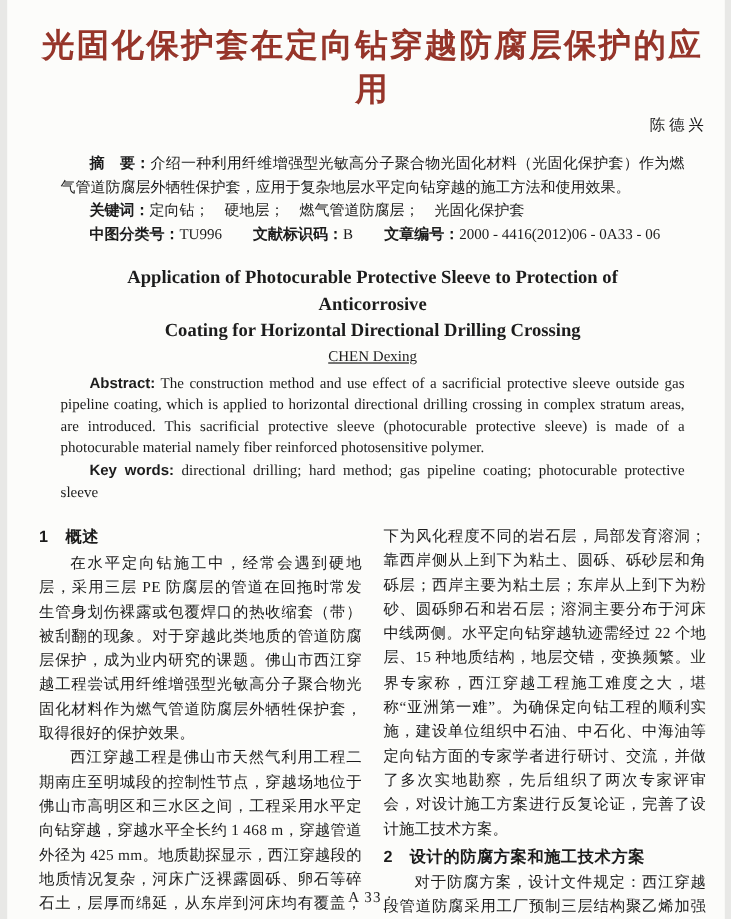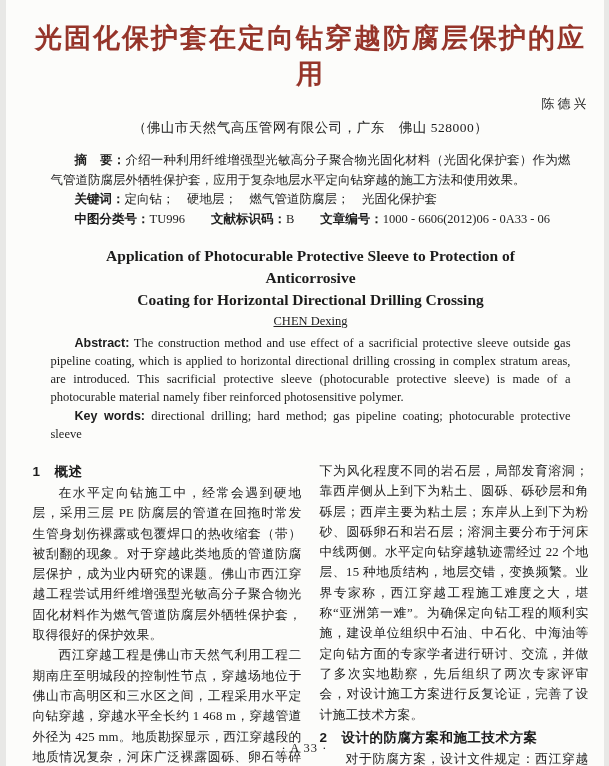--- a/index.html
+++ b/index.html
@@ -115,27 +115,26 @@
 </style>
 </head>
 <body>
 
 <div class="page">
 
   <h1 class="title-cn">光固化保护套在定向钻穿越防腐层保护的应用</h1>
 
   <div class="author-cn">陈德兴</div>
 
-  <div class="affiliation">（佛山市天然气高压管网有限公司，广东　佛山 528000）</div>
 
   <div class="meta">
     <p class="indent"><span class="lbl">摘　要：</span><span>介绍一种利用纤维增强型光敏高分子聚合物光固化材料（光固化保护套）作为燃气管道防腐层外牺牲保护套，应用于复杂地层水平定向钻穿越的施工方法和使用效果。</span></p>
     <p class="indent"><span class="lbl">关键词：</span><span>定向钻；　硬地层；　燃气管道防腐层；　光固化保护套</span></p>
     <p class="indent clc-line">
-      <span class="grp"><span class="lbl">中图分类号：</span><span>TU996</span></span><span class="grp"><span class="lbl">文献标识码：</span><span>B</span></span><span class="grp"><span class="lbl">文章编号：</span><span>1000 - 6606(2012)06 - 0A33 - 06</span></span>
+      <span class="grp"><span class="lbl">中图分类号：</span><span>TU996</span></span><span class="grp"><span class="lbl">文献标识码：</span><span>B</span></span><span class="grp"><span class="lbl">文章编号：</span><span>2000 - 4416(2012)06 - 0A33 - 06</span></span>
     </p>
   </div>
 
   <h2 class="title-en"><span>Application of Photocurable Protective Sleeve to Protection of Anticorrosive</span><br><span>Coating for Horizontal Directional Drilling Crossing</span></h2>
 
   <div class="author-en">CHEN Dexing</div>
 
   <p class="en-abstract"><span class="lbl">Abstract:</span><span>  The construction method and use effect of a sacrificial protective sleeve outside gas pipeline coating, which is applied to horizontal directional drilling crossing in complex stratum areas, are introduced. This sacrificial protective sleeve (photocurable protective sleeve) is made of a photocurable material namely fiber reinforced photosensitive polymer.</span></p>
 
   <p class="en-keywords"><span class="lbl">Key words:</span><span>  directional drilling;  hard method;  gas pipeline coating;  photocurable protective sleeve</span></p>

